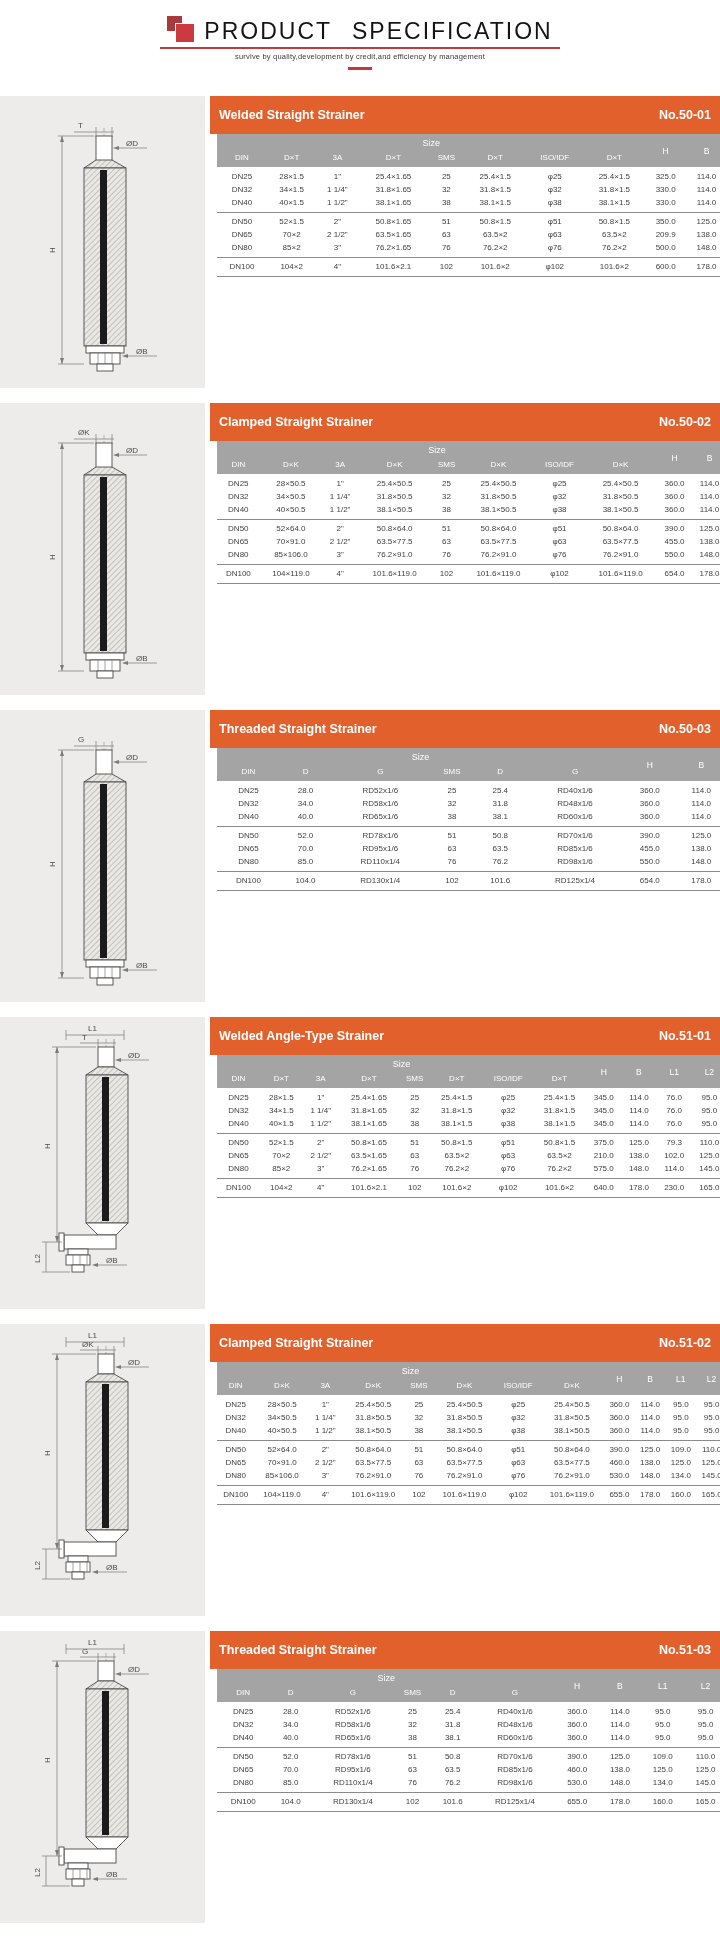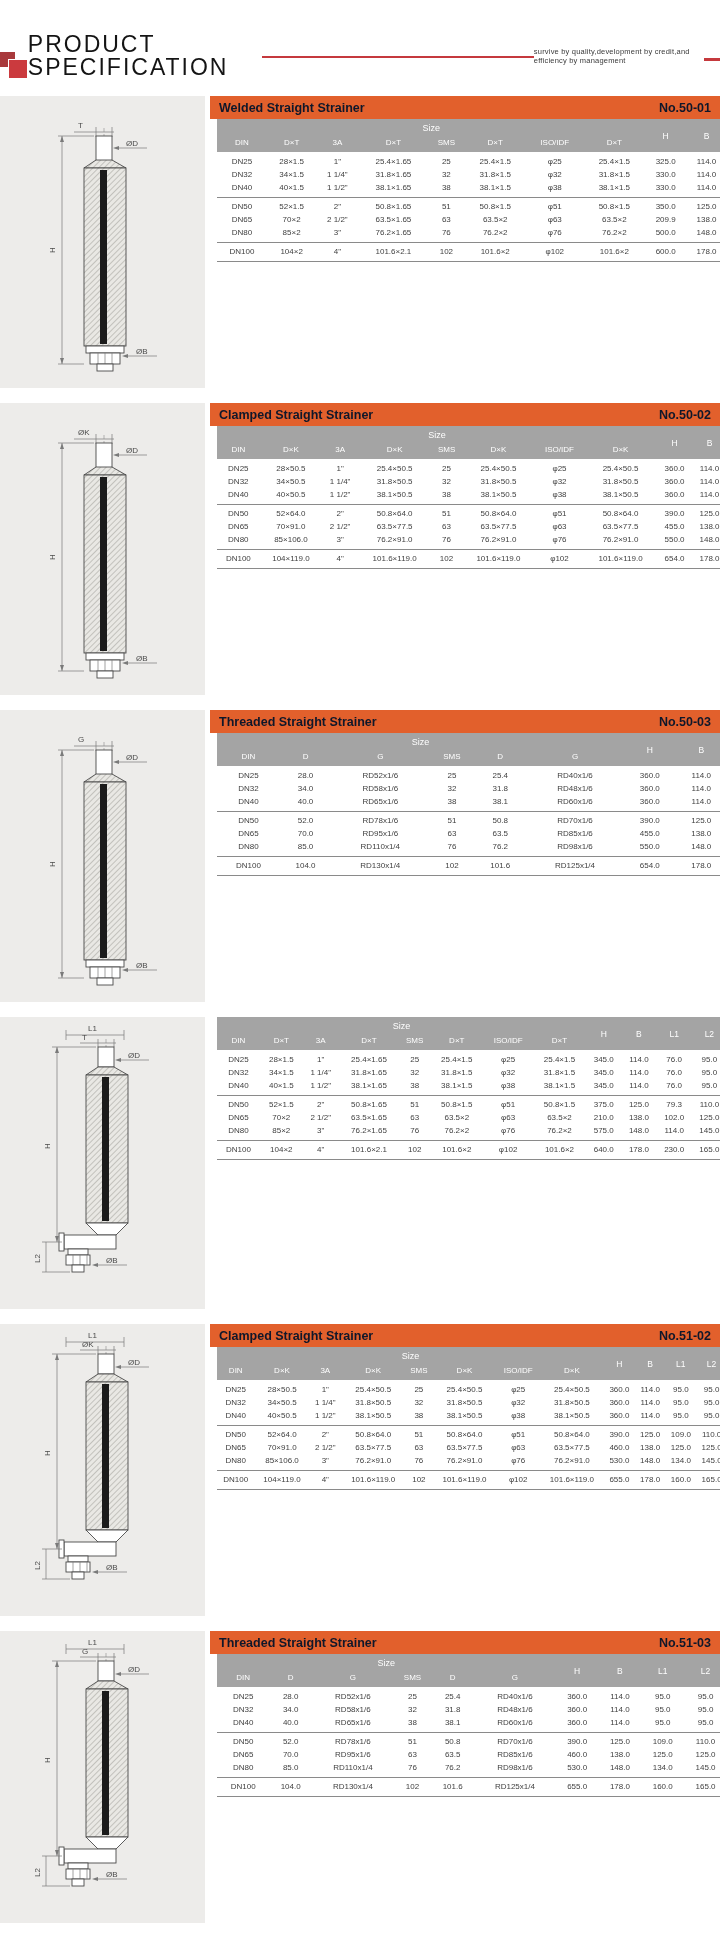--- a/index.html
+++ b/index.html
@@ -2,34 +2,34 @@
 <html><head>
 <meta charset="utf-8">
 <style>
   * { box-sizing: border-box; }
   html,body { margin:0; padding:0; }
   body {
     width:720px; height:1943px; background:#ffffff;
     font-family:"Liberation Sans", sans-serif; color:#333;
   }
   
-  .page-header { height:96px; display:flex; flex-direction:row; align-items:center; padding-top:16px; }
+  .page-header { height:96px; display:flex; flex-direction:column; align-items:center; padding-top:16px; }
   .brand-row { display:flex; align-items:flex-end; gap:9px; }
   .logo { position:relative; width:28px; height:27px; }
   .logo .sq-back  { position:absolute; left:0;  top:0;  width:15px; height:15px; background:#a8393c; }
   .logo .sq-front { position:absolute; left:8px; top:7px; width:20px; height:20px; background:#cb3a3e; border:1px solid #fff; }
   .brand-title { font-size:23px; letter-spacing:2px; word-spacing:12px; color:#141414; font-weight:normal; line-height:1; }
   .brand-rule { width:400px; height:2px; background:#c5393d; margin:4px 0 3px; }
   .brand-tagline { font-size:7.5px; color:#3a3a3a; letter-spacing:.2px; }
   .brand-tick { width:24px; height:3px; background:#c5393d; margin-top:6px; }
   
   .section { display:flex; align-items:flex-start; height:307px; }
   .panel { width:205px; min-width:205px; height:292px; background:#edecea; display:flex; align-items:center; justify-content:center; }
   .content { flex:1; padding-left:5px; }
-  .titlebar { background:#e2602c; color:#0f172a; display:flex; justify-content:space-between; align-items:center; padding:0 9px; height:23px; font-size:12.5px; font-weight:bold; }
+  .titlebar { background:#e2602c; color:#ffffff; display:flex; justify-content:space-between; align-items:center; padding:0 9px; height:38px; font-size:12.5px; font-weight:bold; }
   .titlebar .num { font-weight:bold;margin-left:28px; }
   
   table.spec-table { width:100%; border-collapse:collapse; table-layout:auto;margin-left:7px; }
   .spec-table thead th { background:#a4a4a4; color:#fff; font-weight:normal; font-size:8px; padding:2px 1px; text-align:center; }
   .spec-table th.size-th { font-size:9px; padding:4px 0 2px; }
   .spec-table th.tail-th { vertical-align:middle; font-size:8.5px; }
   .spec-table th.col-th { padding-bottom:5px; padding-top:3px; }
   .spec-table tbody td { text-align:center; font-size:8px; color:#3f3f3f; padding:1.5px 1px; line-height:1.25; white-space:nowrap; }
   .spec-table tbody tr:first-child td { padding-top:5px; }
   .spec-table tbody tr.g-start td { border-top:1px solid #8a8a8a; padding-top:4px; }
@@ -561,20 +561,24 @@
     <text x="40" y="246" transform="rotate(-90 40 246)">L2</text>
 
     <line class="dim" x1="96" y1="30" x2="52" y2="30"></line>
     <line class="dim" x1="57" y1="30" x2="57" y2="225"></line>
     <polygon class="arr" points="57,30 55,36 59,36"></polygon>
     <polygon class="arr" points="57,225 55,219 59,219"></polygon>
     <text x="50" y="132" transform="rotate(-90 50 132)">H</text>
   </svg>
       </div>
       <div class="content">
+        <div class="titlebar">
+          <span>Welded Angle-Type Strainer</span>
+          <span class="num">No.51-01</span>
+        </div>
         <table class="spec-table">
           <thead>
             <tr>
               <th class="size-th" colspan="8">Size</th>
               <th class="tail-th" rowspan="2">H</th>
               <th class="tail-th" rowspan="2">B</th>
               <th class="tail-th" rowspan="2">L1</th>
               <th class="tail-th" rowspan="2">L2</th>
             </tr>
             <tr>

